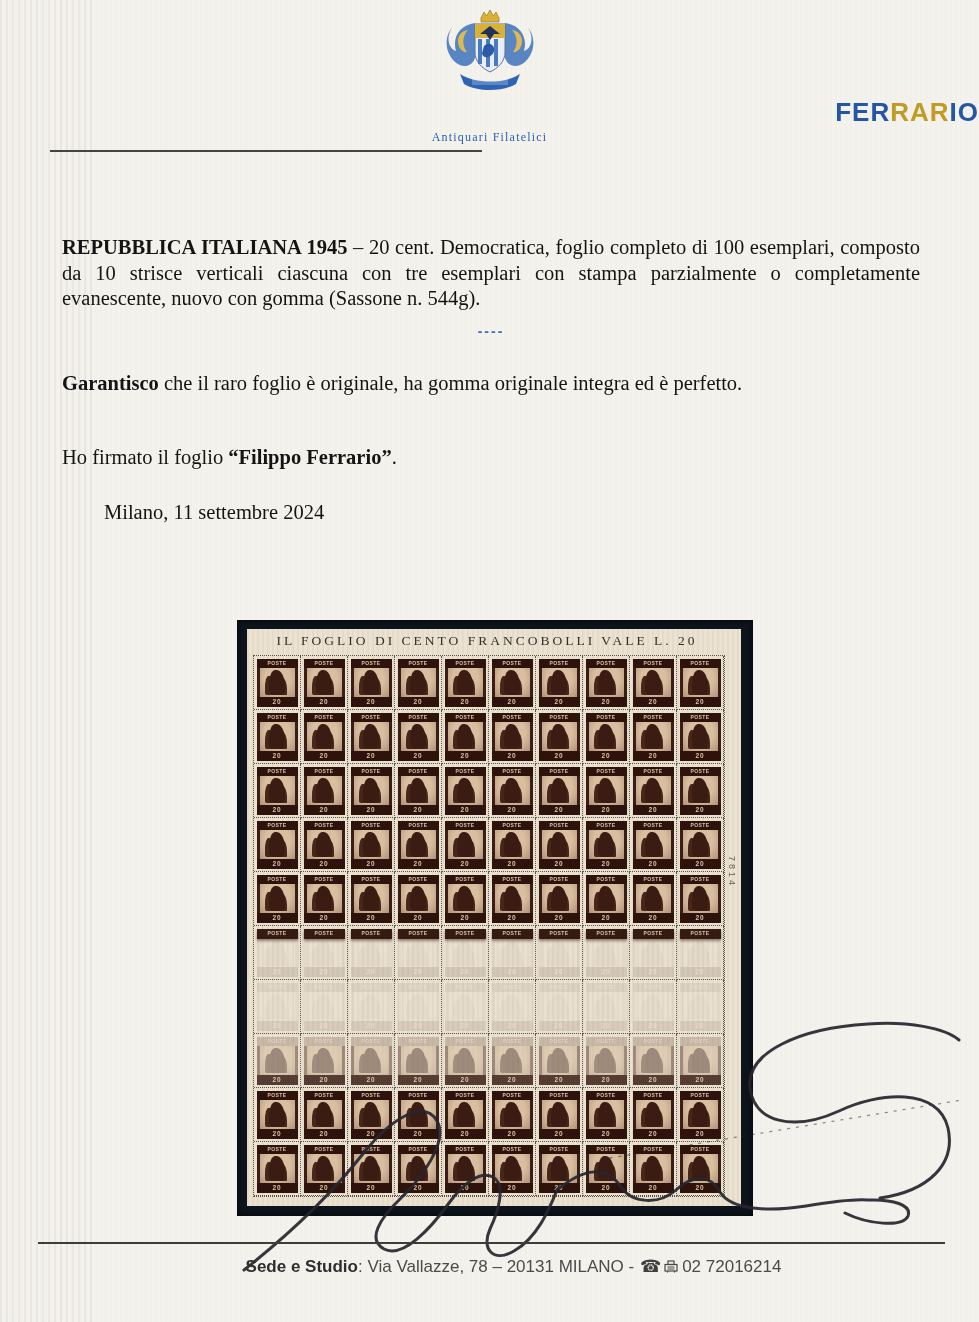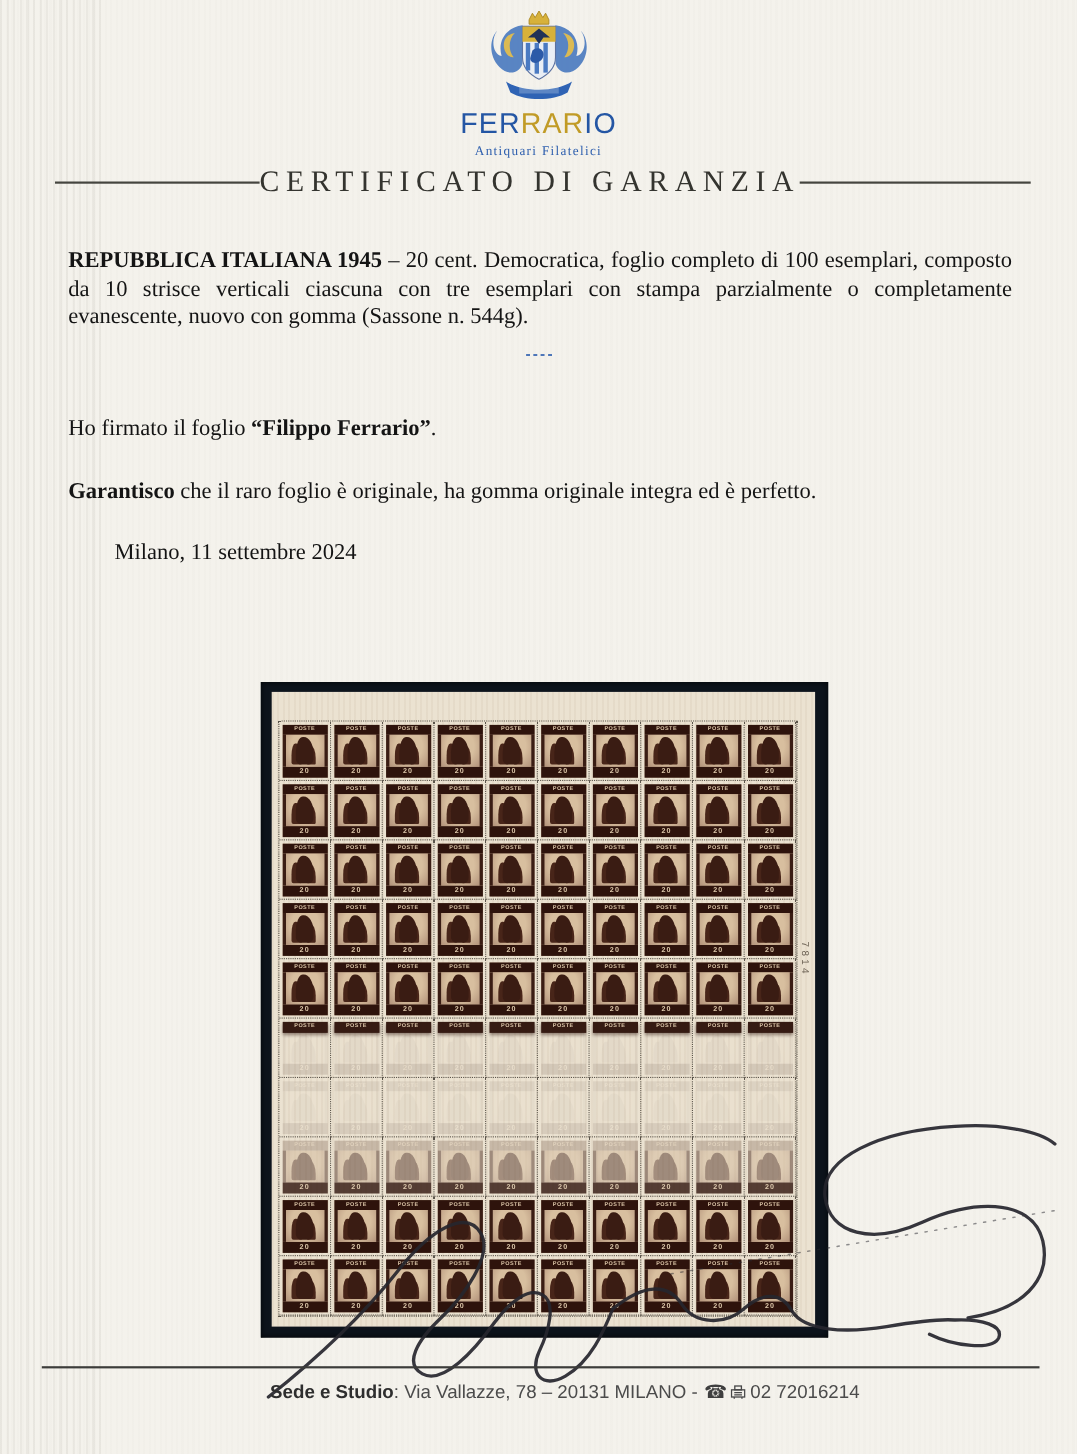--- a/index.html
+++ b/index.html
@@ -6,33 +6,33 @@
   .page{position:relative;width:979px;height:1322px;margin:0 auto;background:#f4f2ec;overflow:hidden;
         font-family:"Liberation Serif",serif;color:#1c1c1c;}
   .edge-texture{position:absolute;left:0;top:0;bottom:0;width:95px;
         background:repeating-linear-gradient(90deg,rgba(110,105,92,.07) 0 2px,rgba(0,0,0,0) 2px 6px);}
   .page-texture{position:absolute;inset:0;
         background:repeating-linear-gradient(90deg,rgba(120,115,100,.018) 0 2px,rgba(0,0,0,0) 2px 5px);}
 
   
   .logo-block{position:absolute;top:6px;left:0;right:0;text-align:center;}
   .crest{display:block;margin:0 auto;}
-  .brand{font-family:"Liberation Sans",sans-serif;font-weight:400;font-size:26px;letter-spacing:1px;margin-top:1px;}
+  .brand{font-family:"Liberation Sans",sans-serif;font-weight:700;font-size:26px;letter-spacing:1px;margin-top:1px;text-align:right;}
   .tagline{font-size:12px;color:#2e5fae;letter-spacing:1.2px;margin-top:2px;}
 
   
   .heading-row{position:absolute;top:150px;left:50px;right:42px;display:flex;align-items:center;}
   .rule{height:2px;background:#45453f;}
   .rule-l{width:203px;}
   .rule-r{width:229px;}
   .heading-row h1{flex:1;text-align:center;margin:0;font-weight:400;font-size:27px;
         letter-spacing:6px;color:#34342f;white-space:nowrap;}
 
   
-  .bodytext{position:absolute;top:225px;left:62px;width:858px;font-size:20.5px;line-height:25.5px;color:#141414;}
+  .bodytext{position:absolute;top:235px;left:62px;width:858px;font-size:20.5px;line-height:25.5px;color:#141414;}
   .para{margin:0;}
   .justify{text-align:justify;}
   .b{font-weight:700;}
   .dash-sep{margin-top:14px;height:12px;text-align:center;font-family:"Liberation Sans",sans-serif;
         font-weight:700;font-size:14px;letter-spacing:2px;color:#3f6cb4;line-height:10px;}
   .p-examined{margin-top:30px;}
   .p-guarantee{margin-top:33px;}
   .p-signed{margin-top:49px;}
   .p-date{margin-top:29px;margin-left:42px;}
 
@@ -113,34 +113,34 @@
       <path d="M42 40 c4 -4 9 -2 10 2 c1 4 -2 8 -6 9 c-3 1 -6 -1 -6 -4 z" fill="#2c5aa8"></path>
       <path d="M18 68 C33 78 63 78 78 68 L74 78 C60 86 36 86 22 78 Z" fill="#2f63b4"></path>
       <path d="M30 73 h36 v6 h-36 z" fill="#e9eef5" opacity="0.25"></path>
     </svg>
     <div class="brand"><span style="color: rgb(36, 86, 164);">FER</span><span style="color: rgb(193, 155, 38);">RAR</span><span style="color: rgb(36, 86, 164);">IO</span></div>
     <div class="tagline">Antiquari Filatelici</div>
   </header>
 
   <div class="heading-row">
     <span class="rule rule-l"></span>
-    <h1>CERTIFICATO DI GARANZIA</h1>
     <span class="rule rule-r"></span>
   </div>
 
   <main class="bodytext">
     <p class="para justify"><span class="b">REPUBBLICA ITALIANA 1945</span><span> – 20 cent. Democratica, foglio completo di 100 esemplari, composto da 10 strisce verticali ciascuna con tre esemplari con stampa parzialmente o completamente evanescente, nuovo con gomma (Sassone n. 544g).</span></p>
     <div class="dash-sep">----</div>
+    <p class="para p-guarantee"><span class="b">Garantisco</span><span> che il raro foglio è originale, ha gomma originale integra ed è perfetto.</span></p>
     <p class="para p-signed"><span>Ho firmato il foglio </span><span class="b">“Filippo Ferrario”</span><span>.</span></p>
-    <p class="para p-guarantee"><span class="b">Garantisco</span><span> che il raro foglio è originale, ha gomma originale integra ed è perfetto.</span></p>
     <p class="para p-date"><span>Milano, 11 settembre 2024</span></p>
   </main>
 
   <figure class="photo">
     <div class="sheet">
+      <div class="sheet-header">IL FOGLIO DI CENTO FRANCOBOLLI VALE L. 20</div>
       <div class="grid" id="stampGrid">
           <div class="cell">
             <div class="stamp v-full">
               <div class="s-top">POSTE ITALIANE</div>
               <div class="s-mid">
                 <div class="s-fig"></div>
               </div>
               <div class="s-bot">20</div>
             </div>
           </div>

